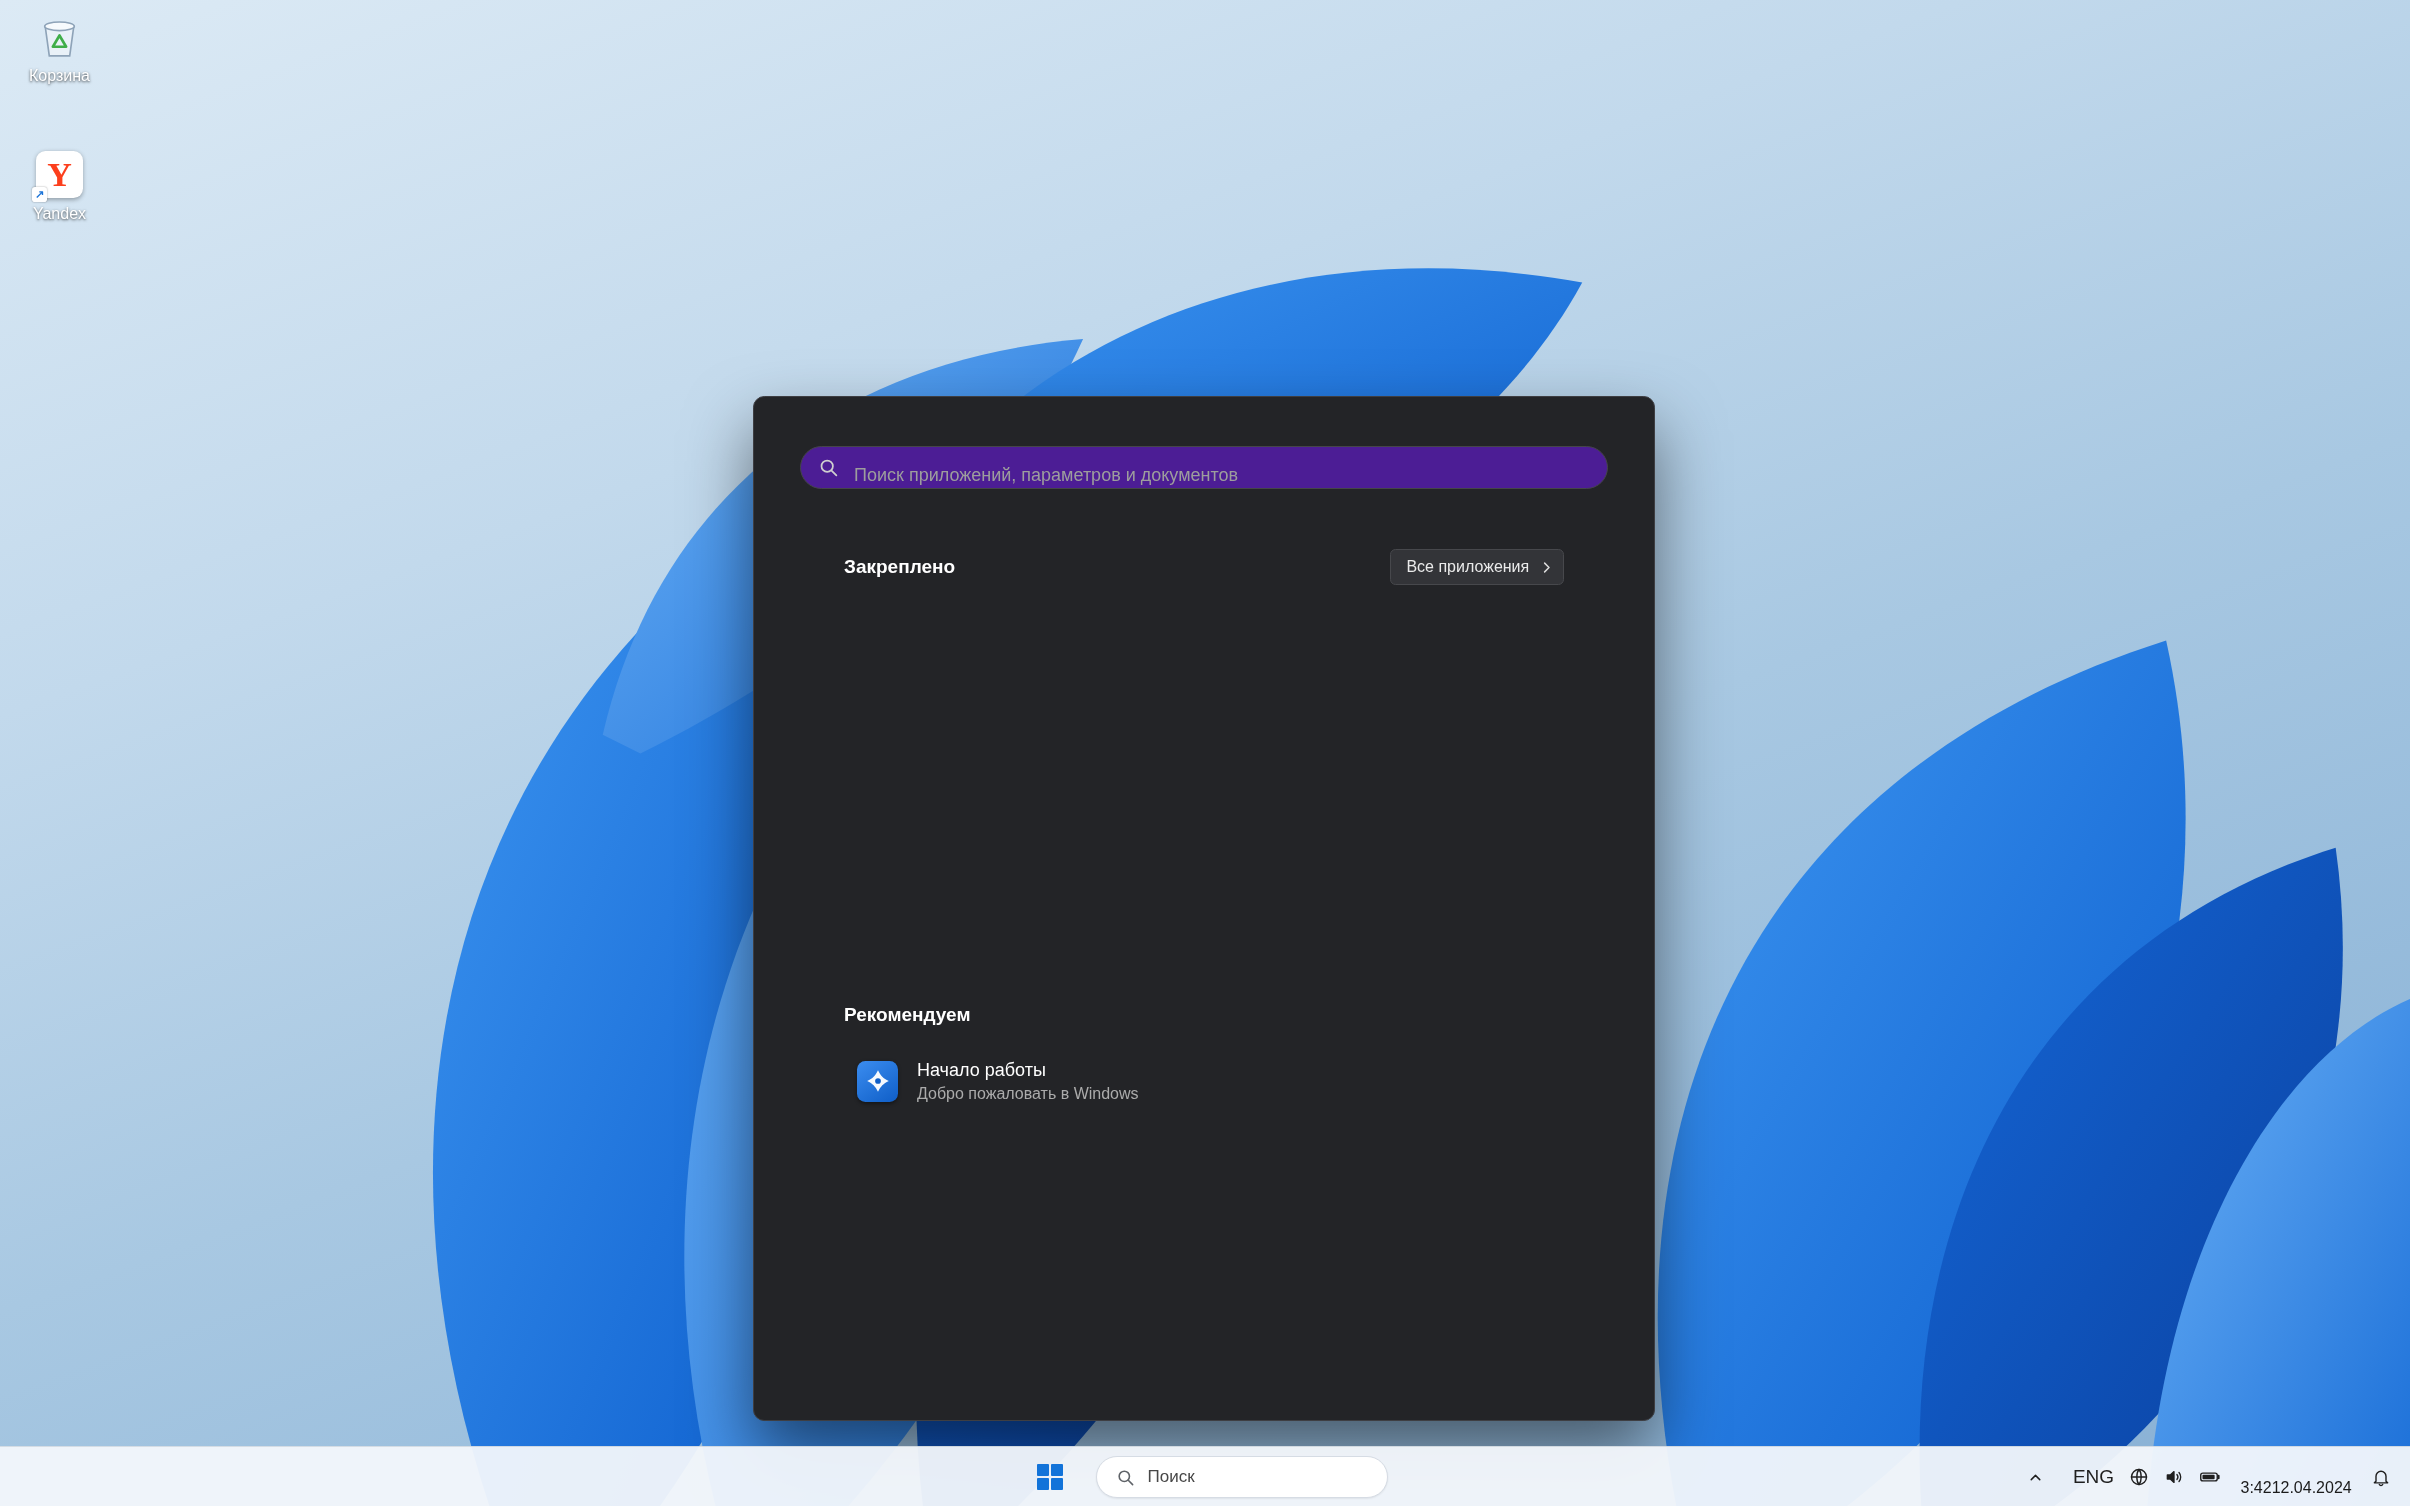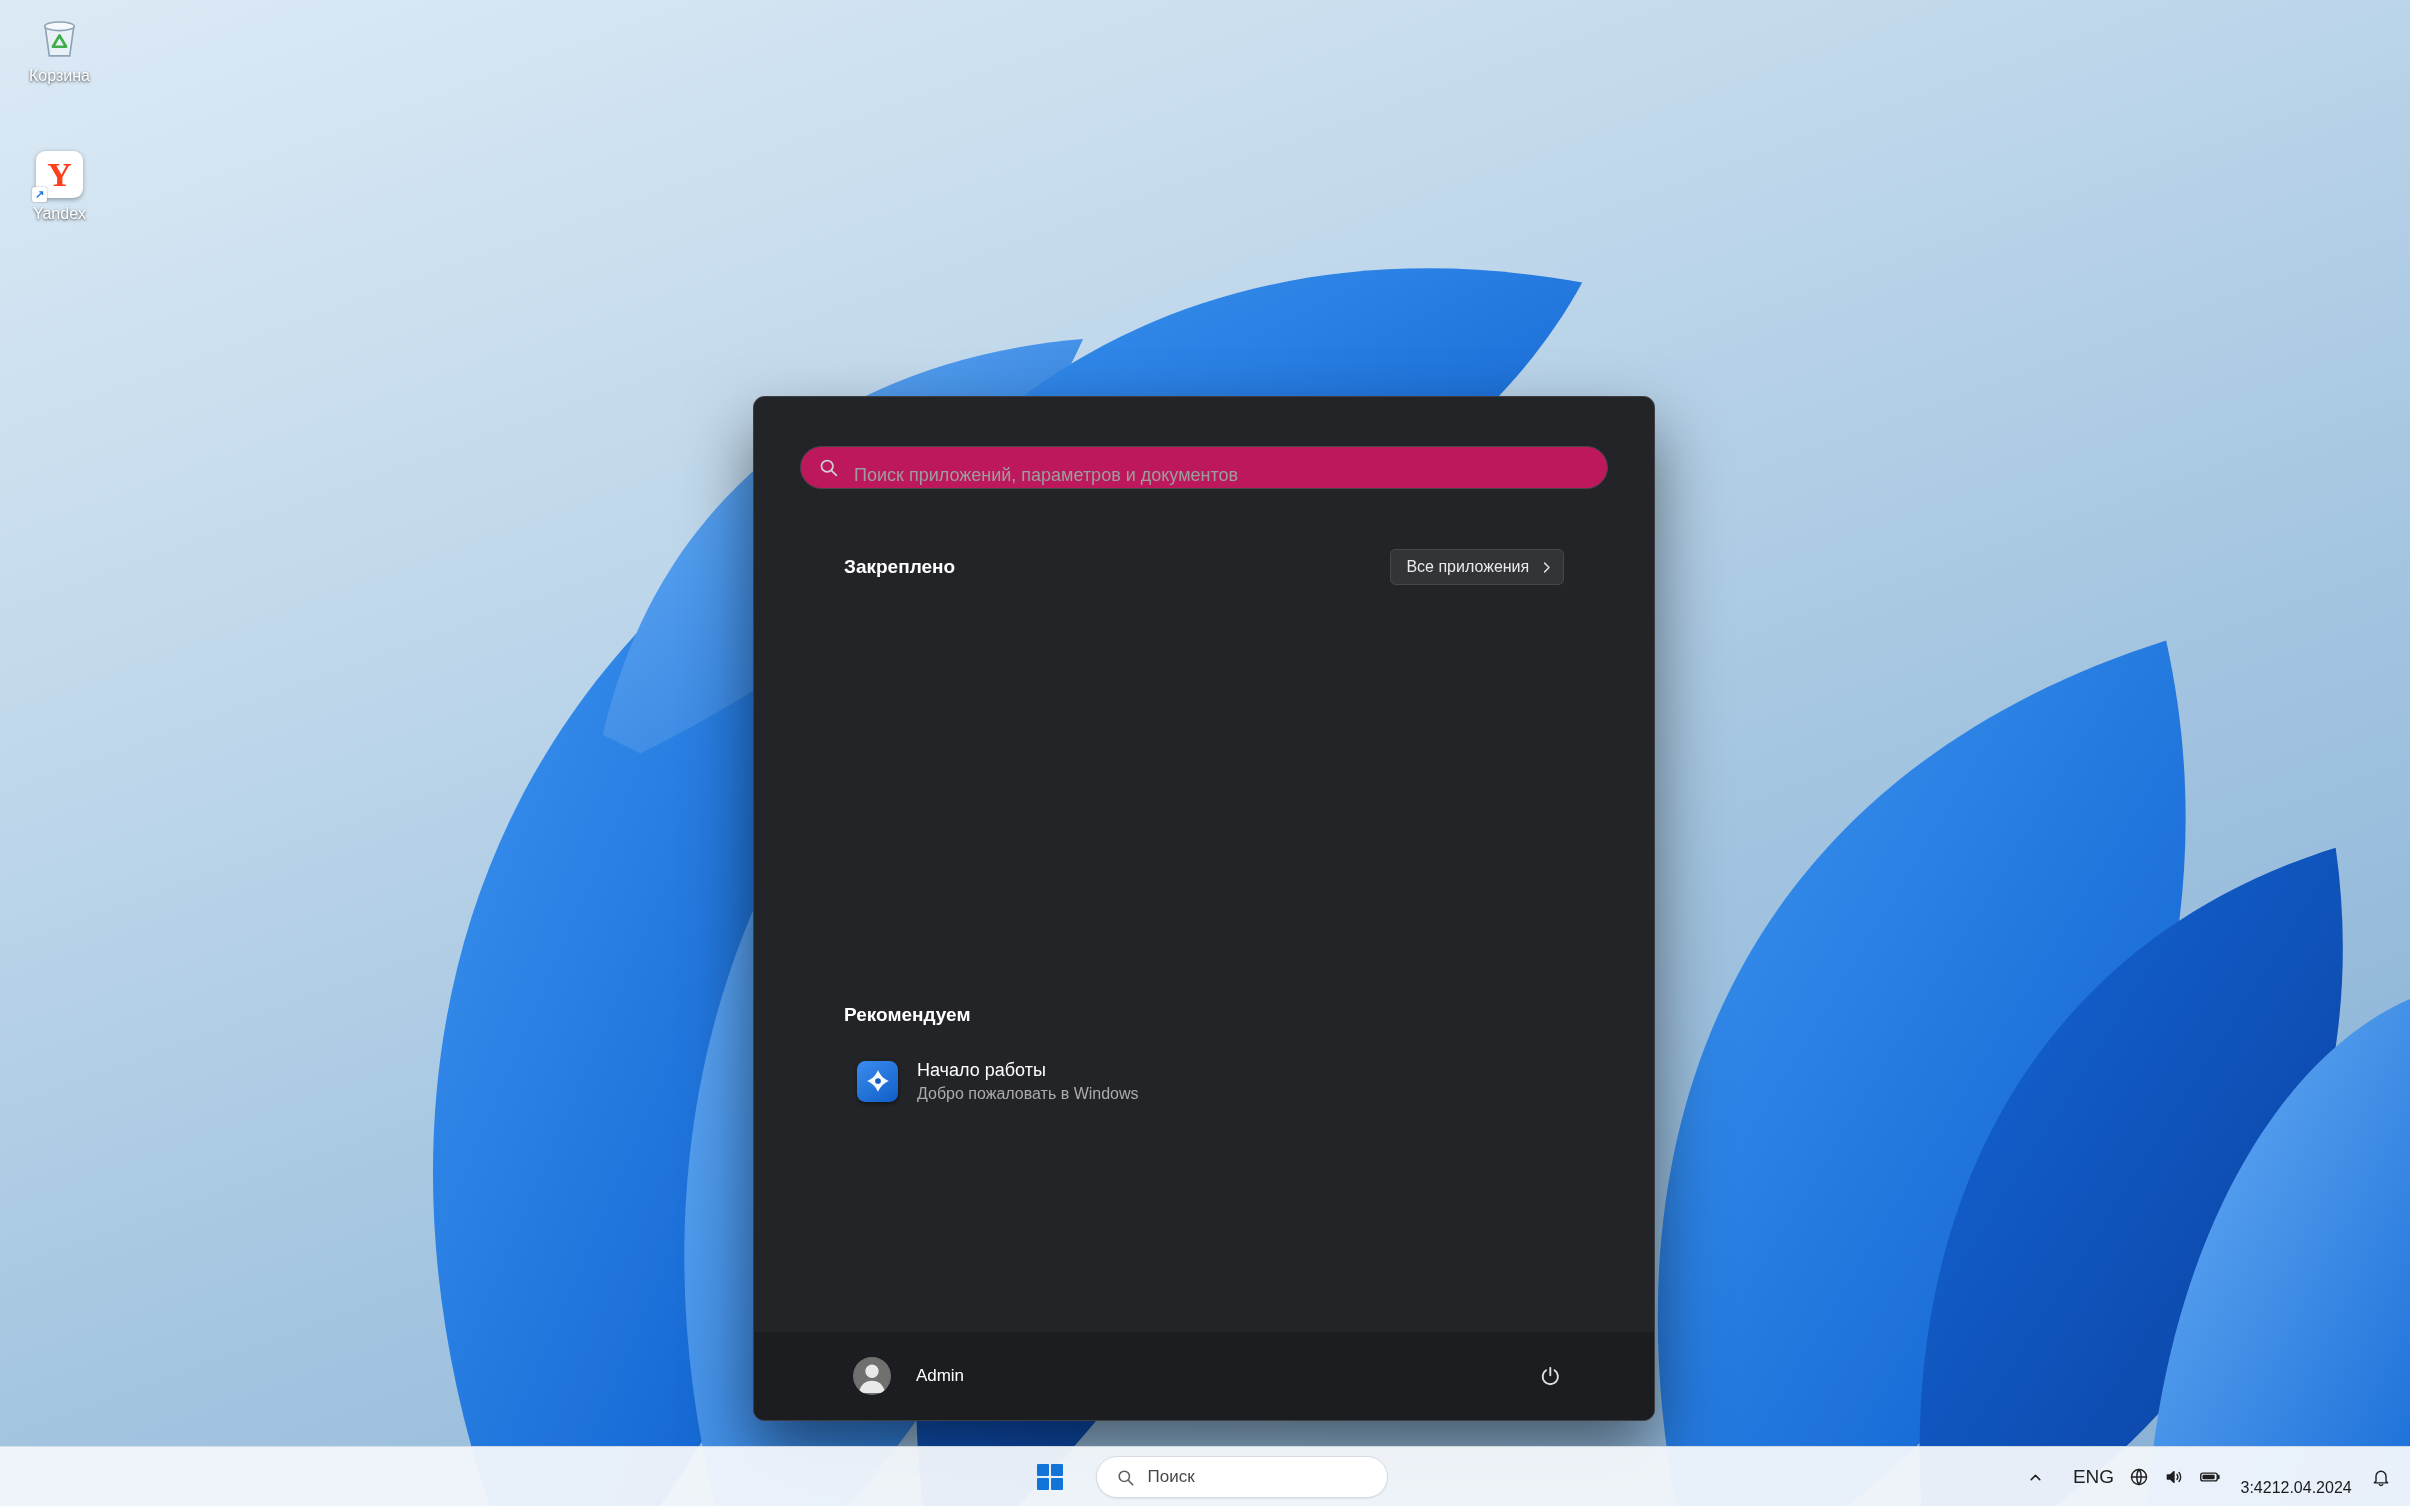--- a/index.html
+++ b/index.html
@@ -36,21 +36,21 @@
 
   
   .start-menu {
     position: absolute; left: 753px; top: 396px; width: 902px; height: 1025px;
     background: #232427; border: 0.9px solid #3e3e42; border-radius: 11.3px;
     box-shadow: 0 32px 66px rgba(0,0,0,.5);
     display: flex; flex-direction: column; overflow: hidden;
   }
   .sm-search-wrap { margin: 49px 46px 0; position: relative; height: 43px; flex: 0 0 auto; }
   .sm-search-input {
-    width: 100%; height: 43px; background: #be185d; border: 0.9px solid #454549;
+    width: 100%; height: 43px; background: #4c1d95; border: 0.9px solid #454549;
     border-radius: 21.7px; color: #e4e4e4; font-size: 18px; padding: 16px 19px 0 53px;
     outline: none; font-family: "Liberation Sans", sans-serif;
   }
   .sm-search-input::placeholder { color: #9d9d9d; }
   .sm-search-icon { position: absolute; left: 18px; top: 11.3px; width: 21px; height: 21px; }
 
   .sm-content { padding: 0 90px; display: flex; flex-direction: column; flex: 1 1 auto; }
   .sm-pinned-row { margin-top: 60px; display: flex; align-items: center; justify-content: space-between; }
   .sm-section-title { color: #ffffff; font-size: 19px; font-weight: 600; }
   .all-apps-btn {
@@ -209,37 +209,20 @@
           </svg>
         </div>
         <div class="rec-texts">
           <div class="rec-title">Начало работы</div>
           <div class="rec-subtitle">Добро пожаловать в Windows</div>
         </div>
       </div>
 
     </div>
 
-    <div class="sm-bottom">
-      <div class="user-chip">
-        <div class="avatar">
-          <svg width="38" height="38" viewBox="0 0 40 40">
-            <circle cx="20" cy="15" r="7" fill="#e9e9e9"></circle>
-            <path d="M6 38 C8 28, 14 25, 20 25 C26 25, 32 28, 34 38 Z" fill="#e9e9e9"></path>
-          </svg>
-        </div>
-        <span class="user-name">Admin</span>
-      </div>
-      <button class="power-btn">
-        <svg width="22.6" height="22.6" viewBox="0 0 24 24" fill="none" stroke="#e3e3e3" stroke-width="2" stroke-linecap="round">
-          <line x1="12" y1="3" x2="12" y2="11"></line>
-          <path d="M7.5 5.6 a 8.1 8.1 0 1 0 9 0"></path>
-        </svg>
-      </button>
-    </div>
 
   </div>
 
   <div class="taskbar">
 
     <div class="tb-center">
       <button class="start-btn">
         <span class="win-logo">
           <span></span>
             <span></span>

